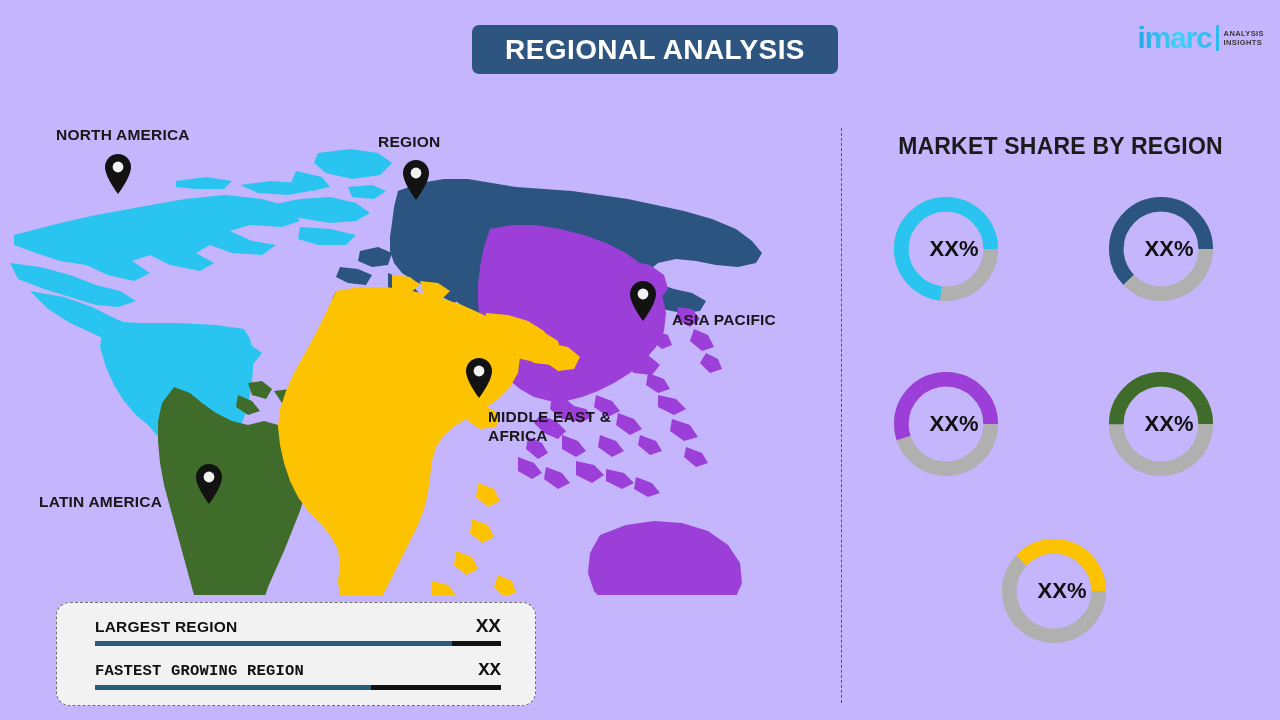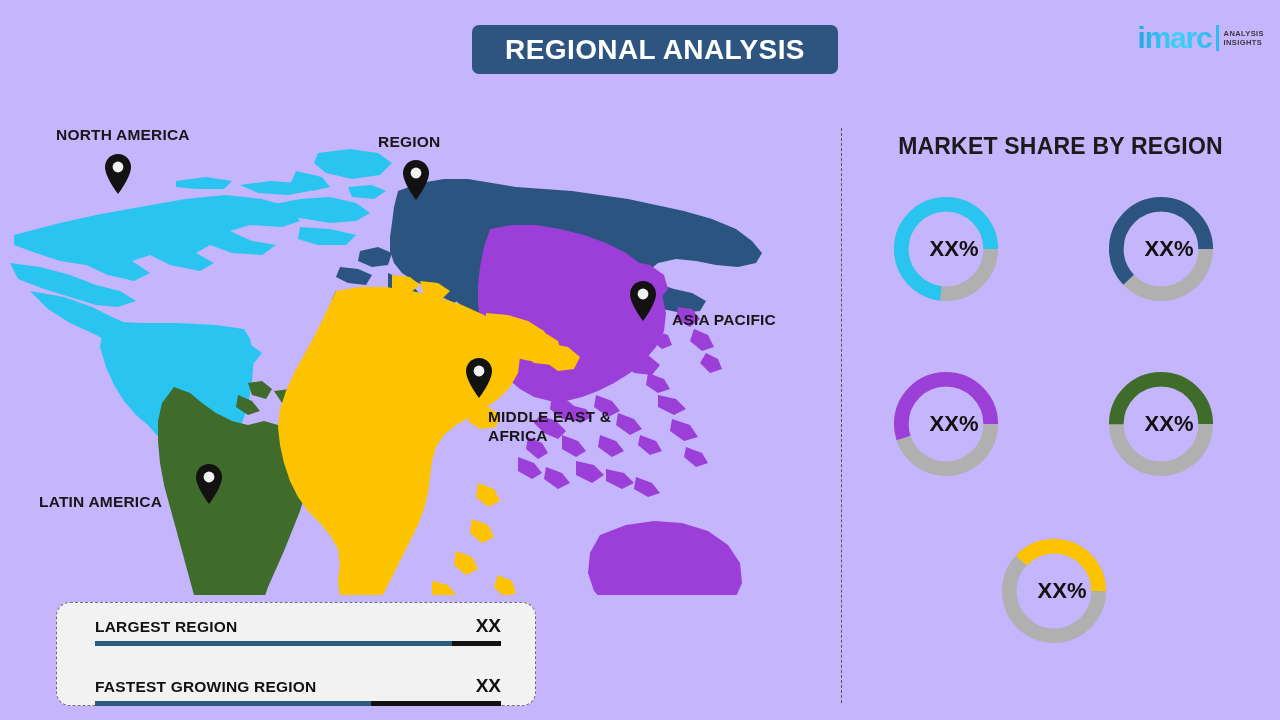--- a/index.html
+++ b/index.html
@@ -51,21 +51,21 @@
   }
   .map-pin { position: absolute; width: 30px; height: 42px; }
 
   
   #legend-box {
     position: absolute; left: 56px; top: 602px; width: 480px; height: 104px;
     border: 1.6px dashed #6e6e6e; border-radius: 14px; background: #f2f2f2;
     padding: 12px 34px 10px 38px;
   }
   .legend-row { }
-  .legend-row + .legend-row { margin-top: 29px; }
+  .legend-row + .legend-row { margin-top: 13px; font-family: Liberation Mono, monospace; }
   .legend-head { display: flex; align-items: baseline; justify-content: space-between; }
   .legend-name { font-size: 15.5px; font-weight: bold; color: #111; letter-spacing: .2px; }
   .legend-val { font-size: 19px; font-weight: bold; color: #111; }
   .legend-bar { margin-top: 4px; height: 5px; width: 100%; background: #111; display: flex; }
   .legend-bar-fill { height: 100%; background: #2b5c7e; }
 
   
   #panel-title {
     position: absolute; left: 841px; top: 133px; width: 439px;
     text-align: center; font-size: 23px; font-weight: bold; color: #1b1b1b; letter-spacing: .2px;

